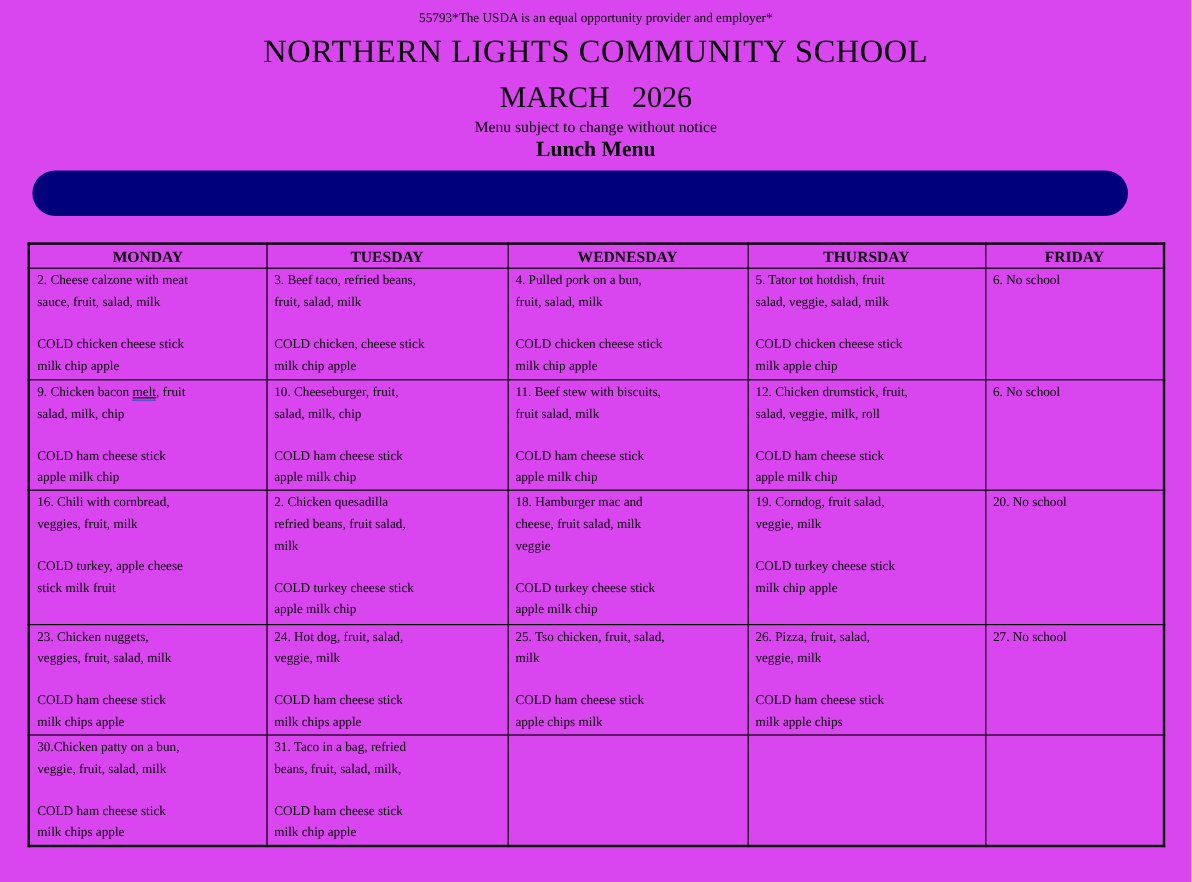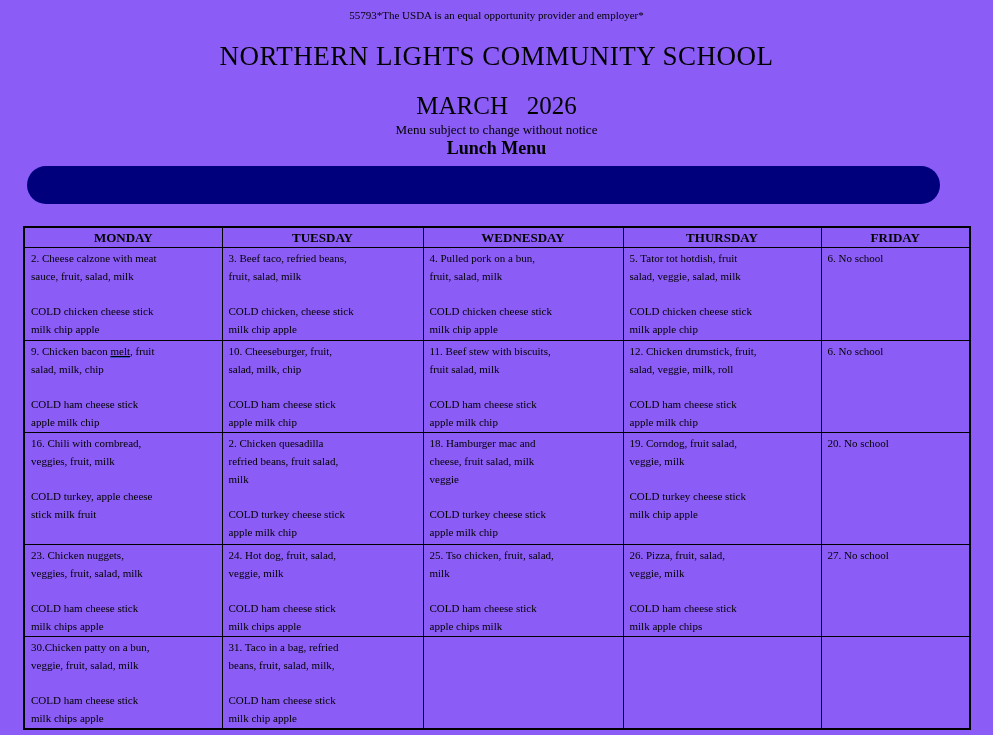--- a/index.html
+++ b/index.html
@@ -7,26 +7,26 @@
     padding: 0;
     background: #ffffff;
     color: #000000;
     font-family: "Liberation Serif", serif;
   }
   .page {
     position: relative;
     width: 993px;
     height: 735px;
     overflow: hidden;
-    background: #8b5cf6;
+    background: #d946ef;
   }
   .hdr { text-align: center; }
   .usda   { padding-top: 9px; font-size: 11px; line-height: 13px; }
-  .school { margin-top: 20px; font-size: 27px; line-height: 29px; letter-spacing: 0.5px; }
-  .month  { margin-top: 21px; font-size: 25px; line-height: 27px; white-space: pre; }
+  .school { margin-top: 7px; font-size: 27px; line-height: 29px; letter-spacing: 0.5px; }
+  .month  { margin-top: 10px; font-size: 25px; line-height: 27px; white-space: pre; }
   .notice { margin-top: 3px; font-size: 13px; line-height: 15px; }
   .lunch  { margin-top: 1px; font-size: 18px; line-height: 21px; font-weight: bold; }
 
   .banner {
     margin: 7px 0 0 27px;
     width: 913px;
     height: 38px;
     border-radius: 19px;
     background: #00007d;
   }

